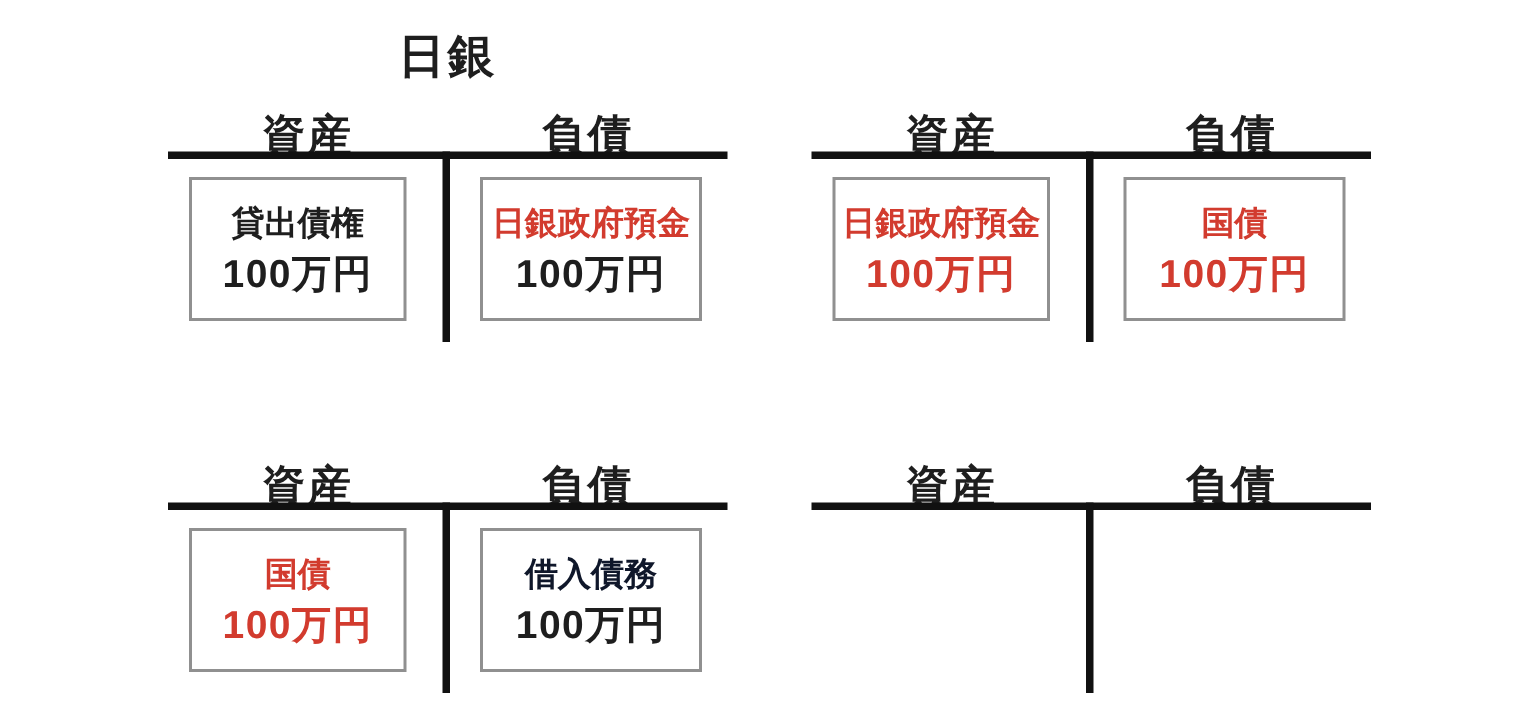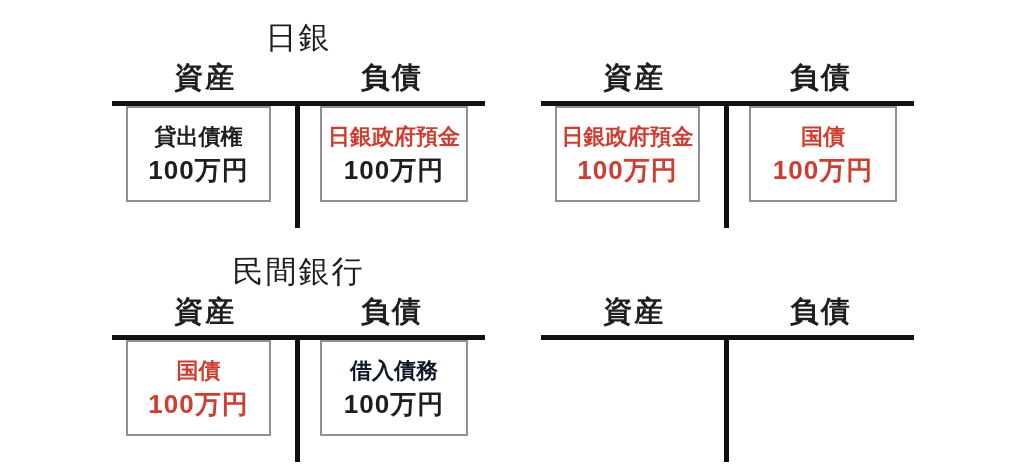--- a/index.html
+++ b/index.html
@@ -21,27 +21,27 @@
     height: 214px;
   }
   .account-title {
     position: absolute;
     top: 0px;
     left: 0;
     width: 100%;
     text-align: center;
     font-size: 31px;
     line-height: 40px;
-    font-weight: 400;
+    font-weight: 700;
     color: #1e1e1e;
     letter-spacing: 2px;
   }
   .labels-row {
     position: absolute;
-    top: 42px;
+    top: 56px;
     left: 0;
     width: 100%;
     display: flex;
   }
   .col-label {
     width: 50%;
     text-align: center;
     font-size: 29px;
     line-height: 34px;
     font-weight: 600;
@@ -59,21 +59,21 @@
   .vline {
     position: absolute;
     left: 183px;
     top: 83px;
     width: 5px;
     height: 127px;
     background: #111111;
   }
   .item-box {
     position: absolute;
-    top: 88px;
+    top: 100px;
     height: 96px;
     box-sizing: border-box;
     border: 2px solid #909090;
     background: #ffffff;
     display: flex;
     flex-direction: column;
     align-items: center;
     justify-content: center;
     gap: 7px;
     text-align: center;
@@ -133,21 +133,20 @@
       <div class="item-name" style="color: rgb(210, 59, 46);">日銀政府預金</div>
       <div class="item-amount" style="color: rgb(210, 59, 46);">100万円</div>
     </div>
     <div class="item-box box-right">
       <div class="item-name" style="color: rgb(210, 59, 46);">国債</div>
       <div class="item-amount" style="color: rgb(210, 59, 46);">100万円</div>
     </div>
   </div>
 
   <div class="account pos-bank">
-    <div class="account-title">民間銀行</div>
     <div class="labels-row">
       <div class="col-label">資産</div>
       <div class="col-label">負債</div>
     </div>
     <div class="hline"></div>
     <div class="vline"></div>
     <div class="item-box box-left">
       <div class="item-name" style="color: rgb(210, 59, 46);">国債</div>
       <div class="item-amount" style="color: rgb(210, 59, 46);">100万円</div>
     </div>

